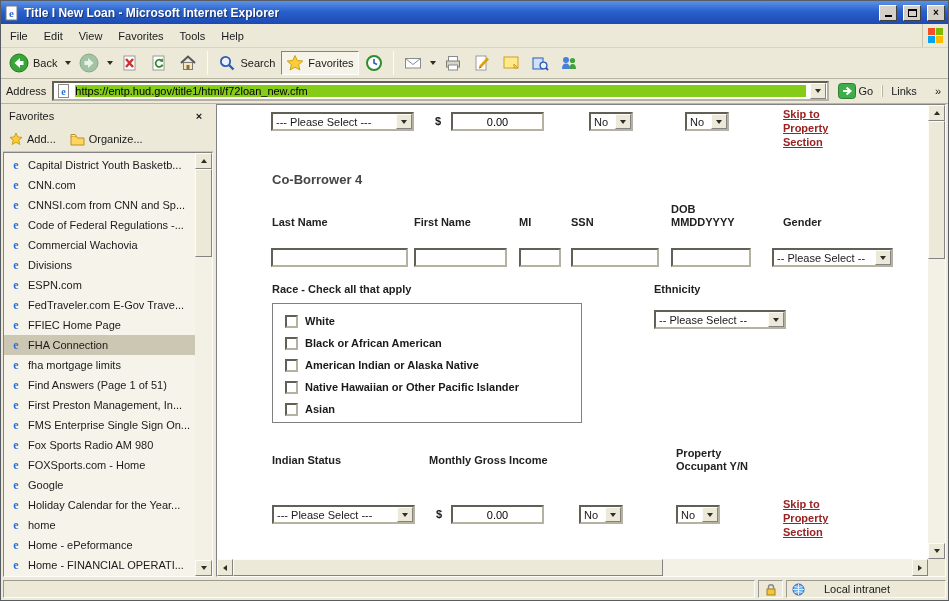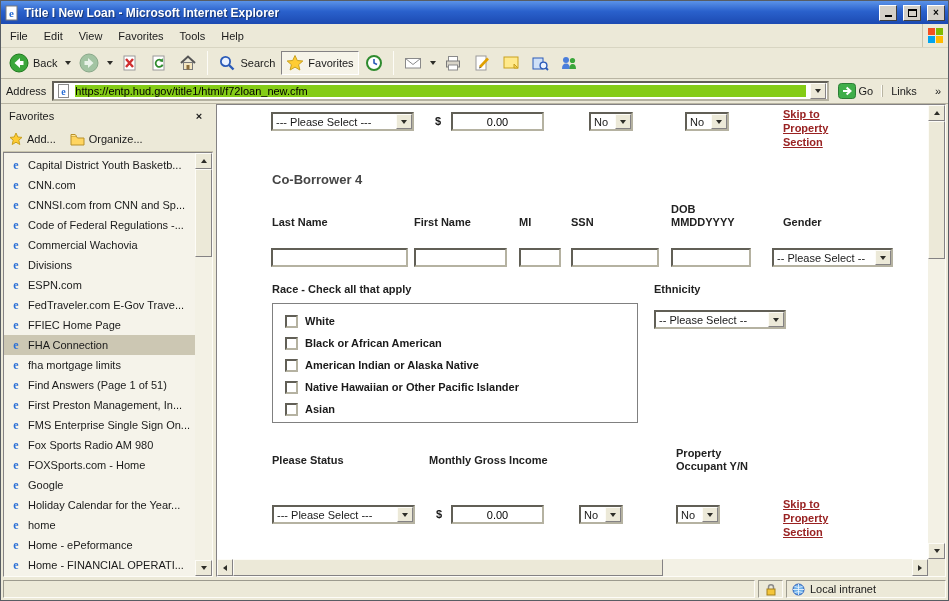--- a/index.html
+++ b/index.html
@@ -109,21 +109,21 @@
   .skiplink { position:absolute; width:64px; font-weight:bold; color:#992222;
               text-decoration:underline; line-height:14px; cursor:pointer; }
   .race-box { position:absolute; border:1px solid #808080; background:#fff; padding:6px 0 0 12px; }
   .race-row { display:flex; align-items:center; gap:7px; height:22px; }
   .cb { flex:0 0 13px; width:13px; height:13px; background:#fff; border:2px inset #b5b2a1; }
   .race-lbl { font-weight:bold; }
 
   
   .statusbar { flex:0 0 23px; display:flex; gap:3px; padding:3px 2px 2px; background:#ece9d8; }
   .sb-panel { border:1px solid; border-color:#9c9a8e #fdfcf7 #fdfcf7 #9c9a8e; background:#ece9d8;
-              display:flex; align-items:center; gap:5px; padding:0 5px; }
+              display:flex; align-items:center; gap:19px; padding:0 5px; }
   .sb-main { flex:1; }
   .sb-lock { flex:0 0 25px; justify-content:center; }
   .sb-zone { flex:0 0 160px; }
 
   .nav-circle svg { display:block; }
 </style>
 </head>
 <body>
 
 <div class="window">
@@ -499,21 +499,21 @@
           <div class="combo" style="left:555px;top:143px;width:121px">
             <span class="combo-val">-- Please Select --</span>
             <span class="combo-btn">
                 <span class="tri tri-down"></span>
               </span>
           </div>
 
           <div class="flabel" style="left:55px;top:178px">Race - Check all that apply</div>
           <div class="flabel" style="left:437px;top:178px">Ethnicity</div>
 
-          <div class="race-box" style="left:55px;top:198px;width:366px;height:120px">
+          <div class="race-box" style="left:55px;top:198px;width:310px;height:120px">
             <label class="race-row">
               <span class="cb"></span>
               <span class="race-lbl">White</span>
             </label>
             <label class="race-row">
               <span class="cb"></span>
               <span class="race-lbl">Black or African American</span>
             </label>
             <label class="race-row">
               <span class="cb"></span>
@@ -529,21 +529,21 @@
             </label>
           </div>
 
           <div class="combo" style="left:437px;top:205px;width:132px">
             <span class="combo-val">-- Please Select --</span>
             <span class="combo-btn">
                 <span class="tri tri-down"></span>
               </span>
           </div>
 
-          <div class="flabel" style="left:55px;top:349px">Please Status</div>
+          <div class="flabel" style="left:55px;top:349px">Indian Status</div>
           <div class="flabel" style="left:212px;top:349px">Monthly Gross Income</div>
           <div class="flabel" style="left:459px;top:342px;width:90px">Property Occupant Y/N</div>
 
           <div class="combo" style="left:55px;top:400px;width:143px">
             <span class="combo-val">--- Please Select ---</span>
             <span class="combo-btn">
                 <span class="tri tri-down"></span>
               </span>
           </div>
           <span class="dollar" style="left:219px;top:403px">$</span>

